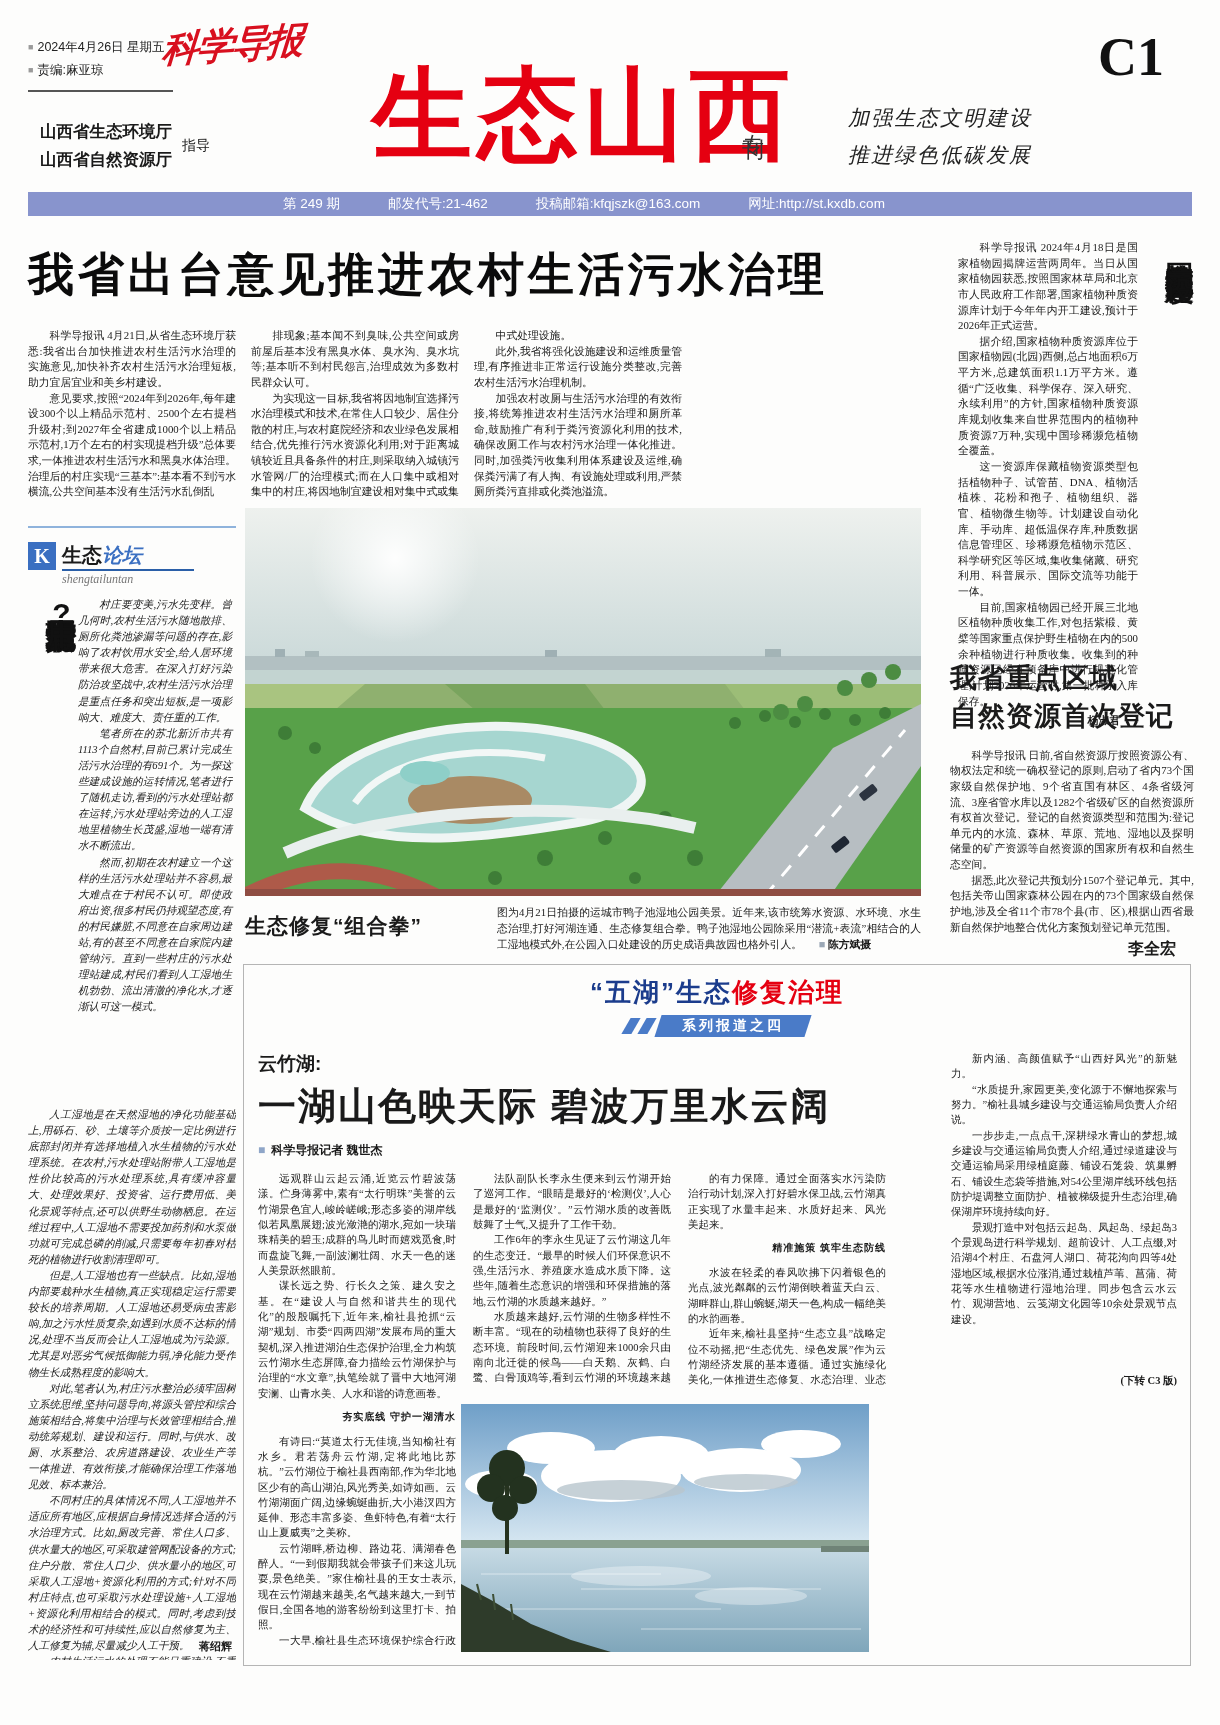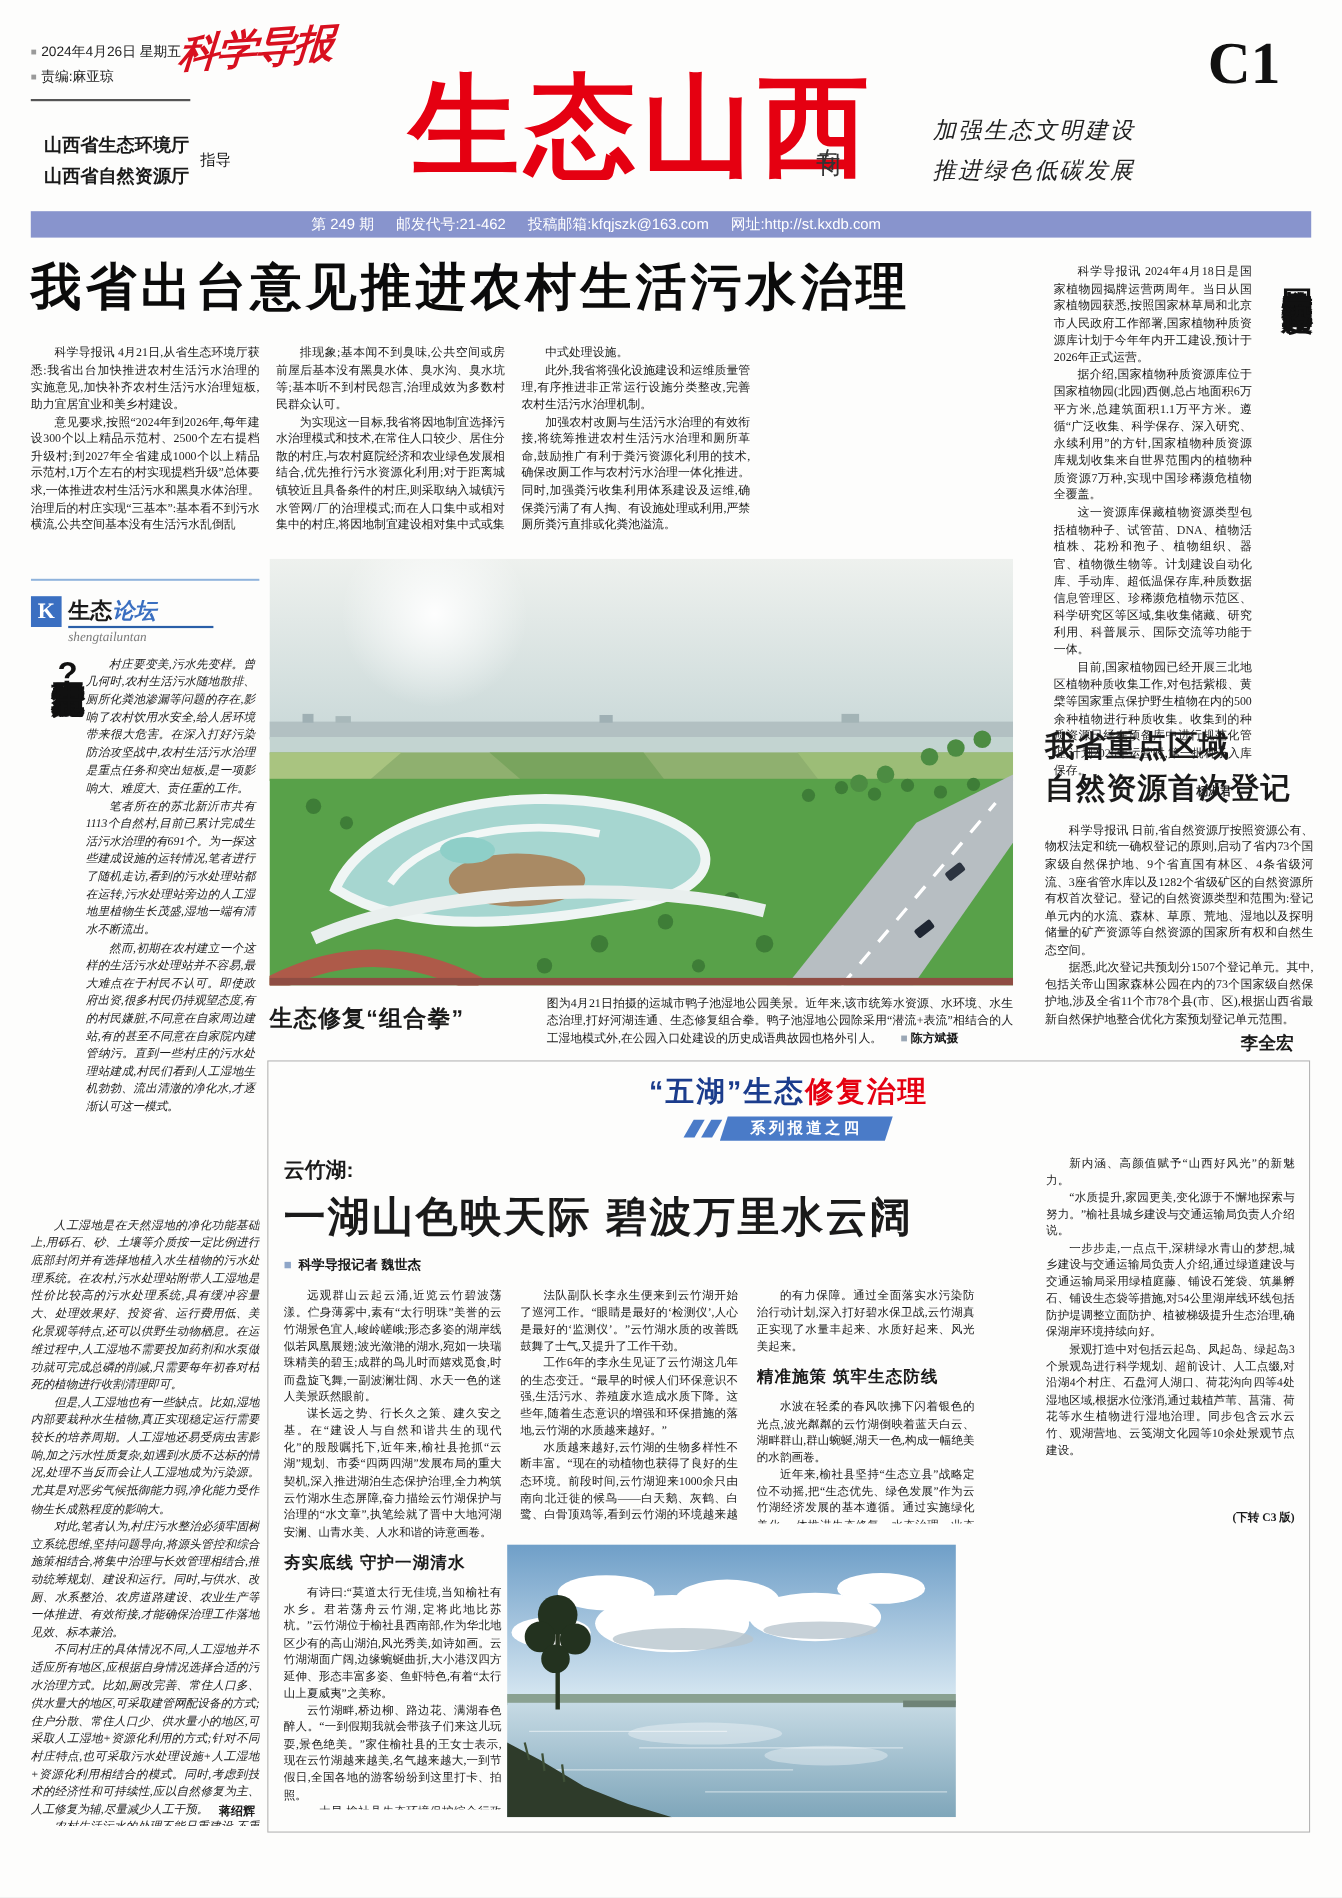--- a/index.html
+++ b/index.html
@@ -16,24 +16,24 @@
             color:#d8101f;transform:rotate(-4deg) skewX(-8deg);letter-spacing:-2px;line-height:1;}
   .guidance{left:40px;top:118px;display:flex;align-items:center;gap:10px;}
   .guidance .orgs{font-size:16.5px;font-weight:bold;line-height:1.7;}
   .guidance .lbl{font-size:14px;}
   .maintitle{left:372px;top:58px;font-size:100px;font-weight:900;color:#e50011;letter-spacing:6px;line-height:1.15;font-family:"Liberation Serif",serif;}
   .tabloid{left:742px;top:116px;width:26px;font-size:22px;color:#333;writing-mode:vertical-rl;text-orientation:upright;letter-spacing:6px;}
   .slogan{left:848px;top:100px;font-size:21px;font-style:italic;line-height:1.75;color:#222;letter-spacing:2px;}
   .pageno{left:1098px;top:26px;font-size:54px;font-weight:900;font-family:"Liberation Serif",serif;color:#111;}
   
   .infobar{left:28px;top:192px;width:1164px;height:24px;background:#8894cd;display:flex;align-items:center;
-           padding-left:255px;box-sizing:border-box;gap:20px;color:#ffffff;
+           padding-left:255px;box-sizing:border-box;gap:48px;color:#ffffff;
            font-size:13.5px;font-family:"Liberation Sans",sans-serif;}
   
-  .lead{left:28px;top:230px;width:924px;}
+  .lead{left:28px;top:244px;width:924px;}
   .lead h1{margin:0 0 22px 0;font-size:46px;font-weight:900;letter-spacing:4px;
            font-family:"Liberation Sans","DejaVu Sans",sans-serif;color:#0b0b0b;white-space:nowrap;}
   .leadcols{display:flex;gap:15px;}
   .leadcol{width:208px;font-size:10.8px;line-height:1.45;}
   .leadcol.last{width:232px;}
   .byline{text-align:right;font-weight:bold;padding-right:18px;margin-top:4px;}
   
   .plant{left:958px;top:240px;width:236px;display:flex;}
   .plant .txt{width:180px;font-size:10.8px;line-height:1.45;}
   .vtitle-r{width:50px;margin-left:6px;writing-mode:vertical-rl;text-orientation:upright;
@@ -82,22 +82,22 @@
   .ribbon span{display:inline-block;transform:skewX(18deg);letter-spacing:3px;}
   .lakezone{position:absolute;left:14px;top:86px;width:630px;}
   .kicker{font-size:19px;font-weight:900;font-family:"Liberation Sans",sans-serif;margin-bottom:4px;}
   .lake-hl{font-size:38px;font-weight:900;font-family:"Liberation Sans",sans-serif;letter-spacing:2px;white-space:nowrap;margin:2px 0 10px 0;}
   .lake-byline{font-size:12px;font-weight:bold;font-family:"Liberation Sans",sans-serif;margin-bottom:12px;}
   .lake-byline .sq{color:#8fa6c8;margin-right:6px;}
   .lakecols{display:flex;gap:17px;}
   .lakecol{width:198px;font-size:10.5px;line-height:1.46;}
   .h470{height:474px;overflow:hidden;}
   .h212{height:214px;overflow:hidden;}
-  .subhead{font-size:15px;font-weight:900;font-family:"Liberation Sans",sans-serif;
-           text-align:left;text-indent:0;margin:9px 0;letter-spacing:1px;}
+  .subhead{font-size:10px;font-weight:900;font-family:"Liberation Sans",sans-serif;
+           text-align:right;text-indent:0;margin:9px 0;letter-spacing:1px;}
   .lakecol4{position:absolute;left:707px;top:86px;width:226px;font-size:10.5px;line-height:1.46;}
   .l4txt{height:318px;overflow:hidden;}
   .continued{text-align:right;font-weight:bold;font-size:10.5px;margin-top:4px;}
   .photo2{position:absolute;left:217px;top:439px;width:408px;height:248px;}
 </style>
 </head>
 <body>
 
 <div id="page">
 

